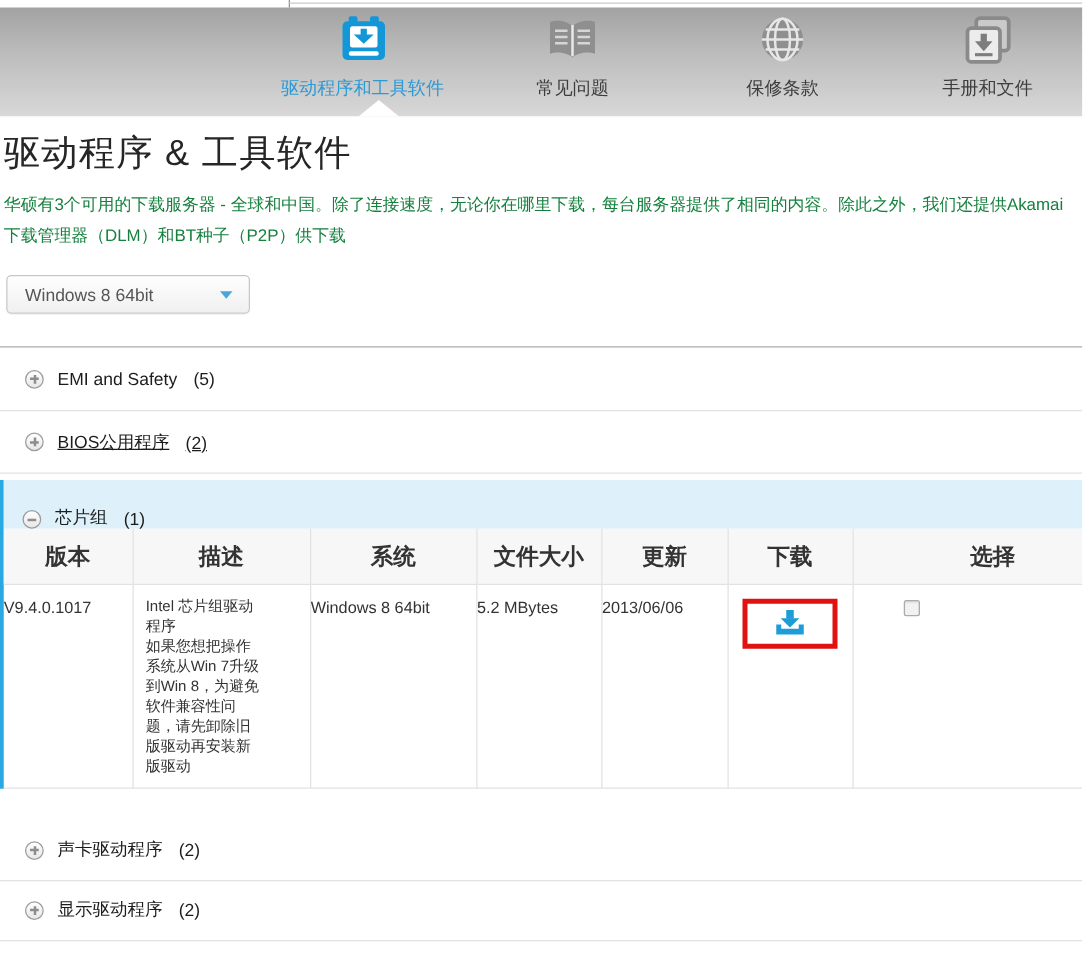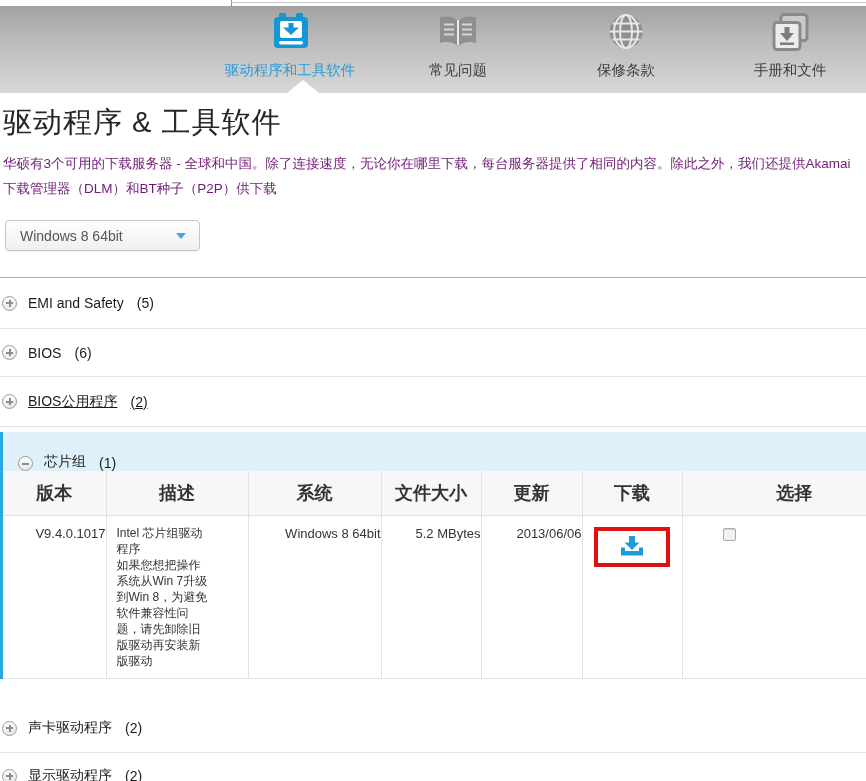--- a/index.html
+++ b/index.html
@@ -20,57 +20,57 @@
     border-bottom:13px solid #fff; }
   .tab { position:absolute; top:6px; width:180px; display:flex; flex-direction:column;
     align-items:center; cursor:pointer; }
   .tab .icon { height:42px; display:flex; align-items:flex-end; }
   .tab .lbl { margin-top:7px; font-size:14.5px; color:#3d3d3d; white-space:nowrap; }
   .tab.active .lbl { color:var(--accent,#2e9ad3); }
   .tab1 { left:200px; } .tab2 { left:368px; } .tab3 { left:536px; } .tab4 { left:700px; }
 
   
   .title { margin:10px 0 0 3px; font-size:29px; font-weight:300; color:#262626; letter-spacing:1px; }
-  .intro { margin:8px 0 0 3px; width:861px; font-size:13.5px; line-height:25px; color:#701a75; }
+  .intro { margin:8px 0 0 3px; width:861px; font-size:13.5px; line-height:25px; color:#15803d; }
 
   
   .controls { margin-top:19px; padding:0 4px 0 5px; display:flex; justify-content:space-between; align-items:center; }
   .dropdown { width:195px; height:31px; border:1px solid #c6c6c6; border-radius:4px;
     background:linear-gradient(#fefefe,#f0f0f0); display:flex; align-items:center;
     justify-content:space-between; padding:0 13px 0 14px; font-size:14px; color:#555;
     cursor:pointer; box-shadow:0 1px 1px rgba(0,0,0,0.05); }
   .caret { width:0; height:0; border-left:5px solid transparent; border-right:5px solid transparent;
     border-top:6px solid #44a8da; }
   .dl-btn { height:31px; border:1px solid #c3c3c3; border-radius:3px;
     background:linear-gradient(#fbfbfb,#ececec); display:flex; align-items:center; gap:9px;
     padding:0 15px; font-size:14px; color:#333; cursor:pointer; }
 
   
   .accordion { margin-top:26px; }
-  .acc-row { display:flex; align-items:center; gap:11px; padding-left:2px;
+  .acc-row { display:flex; align-items:center; gap:11px; padding-left:20px;
     border-bottom:1px solid #e2e2e2; font-size:14px; color:#1c1c1c; cursor:pointer; }
   .acc-row.first { border-top:1px solid #ababab; height:52px; }
   .acc-row.r2 { height:48px; } .acc-row.r3 { height:50px;text-decoration:underline; }
   .acc-row.r5, .acc-row.r6 { height:48px; }
   .cnt { margin-left:2px; }
   .disc { width:15px; height:15px; border:1px solid #9b9b9b; border-radius:50%;
     background:linear-gradient(#ffffff,#e7e7e7); position:relative; flex:none; }
   .disc::before { content:""; position:absolute; left:3px; right:3px; top:5.5px; height:2px; background:#8d8d8d; }
   .disc.plus::after { content:""; position:absolute; top:3px; bottom:3px; left:5.5px; width:2px; background:#8d8d8d; }
 
   
   .expanded { margin-top:5px; border-left:3px solid var(--bar,#29a9e1); }
   .exp-header { height:39px; background:var(--hl,#def1fb); display:flex; align-items:flex-end;
     gap:11px; padding-left:15px; font-size:14px; color:#1c1c1c; cursor:pointer; }
   table { width:863px; border-collapse:collapse; table-layout:fixed; }
   th { height:44px; background:#f7f7f7; font-weight:700; font-size:18px; color:#333;
     border-bottom:1px solid #e2e2e2; border-right:1px solid #e2e2e2; text-align:center; }
   th:last-child { border-right:none; text-align:center; padding-left:40px; }
   td { vertical-align:top; border-right:1px solid #e2e2e2; border-bottom:1px solid #e2e2e2;
-    height:143px; padding-top:10px; font-size:13px; color:#333; text-align:right; }
+    height:143px; padding-top:10px; font-size:13px; color:#333; text-align:left; }
   td:last-child { border-right:none; text-align:left; }
   td.desc { text-align:left; font-size:12px; line-height:16px; padding:9px 36px 9px 10px; }
   .redbox { margin:1px auto 0; width:76px; height:40px; border:4px solid var(--red,#e01111);
     display:flex; align-items:center; justify-content:center; }
   .dl-link { display:inline-flex; cursor:pointer; }
   .checkbox { width:13px; height:13px; border:1px solid #ababab; border-radius:2px;
     background:#f2f2f2; box-shadow:inset 0 1px 1px rgba(0,0,0,0.12); margin-left:40px; margin-top:2px; cursor:pointer; }
 
   .tail { margin-top:26px; }
 </style>
@@ -147,25 +147,20 @@
   </div>
 
   <div class="accordion">
 
     <div class="acc-row first">
       <span class="disc plus"></span>
       <span>EMI and Safety</span>
       <span class="cnt">(5)</span>
     </div>
 
-    <div class="acc-row r2">
-      <span class="disc plus"></span>
-      <span>BIOS</span>
-      <span class="cnt">(6)</span>
-    </div>
 
     <div class="acc-row r3">
       <span class="disc plus"></span>
       <span>BIOS公用程序</span>
       <span class="cnt">(2)</span>
     </div>
 
     <div class="expanded">
       <div class="exp-header">
         <span class="disc minus"></span>

